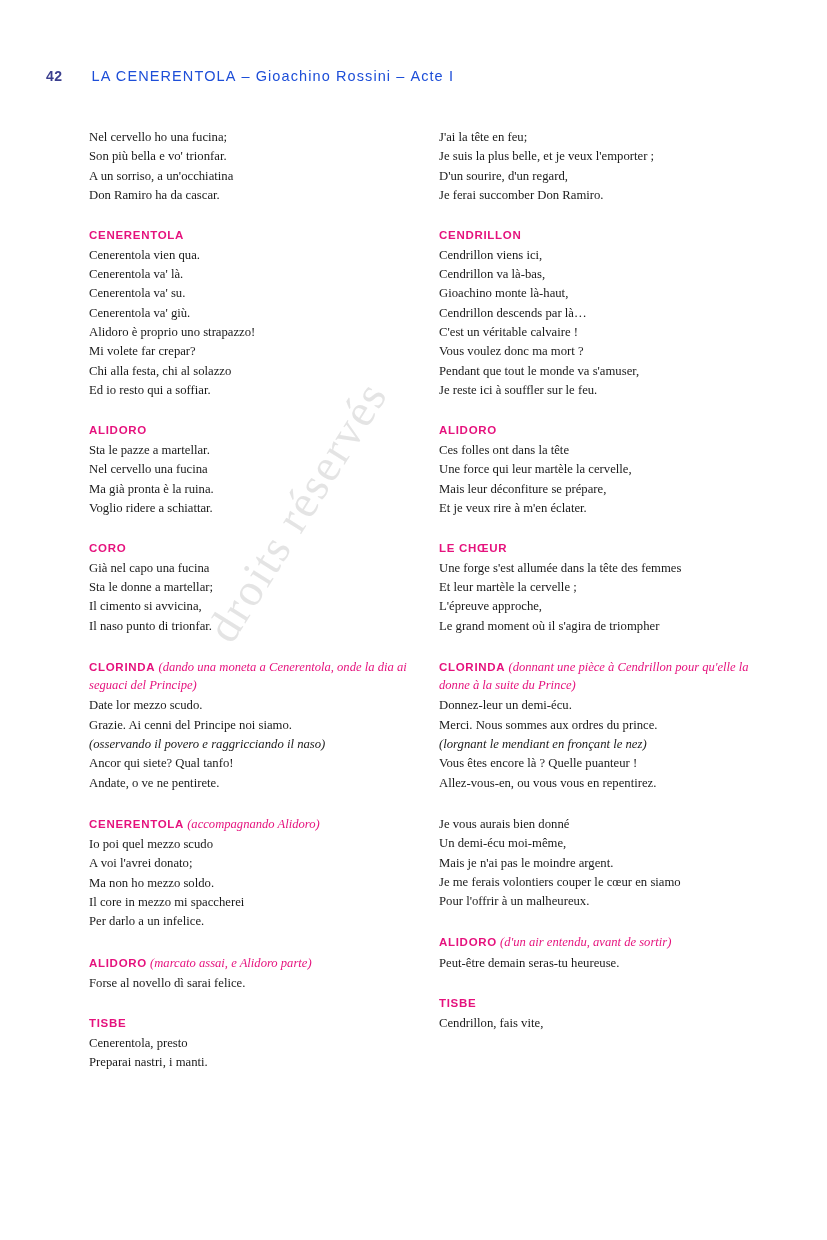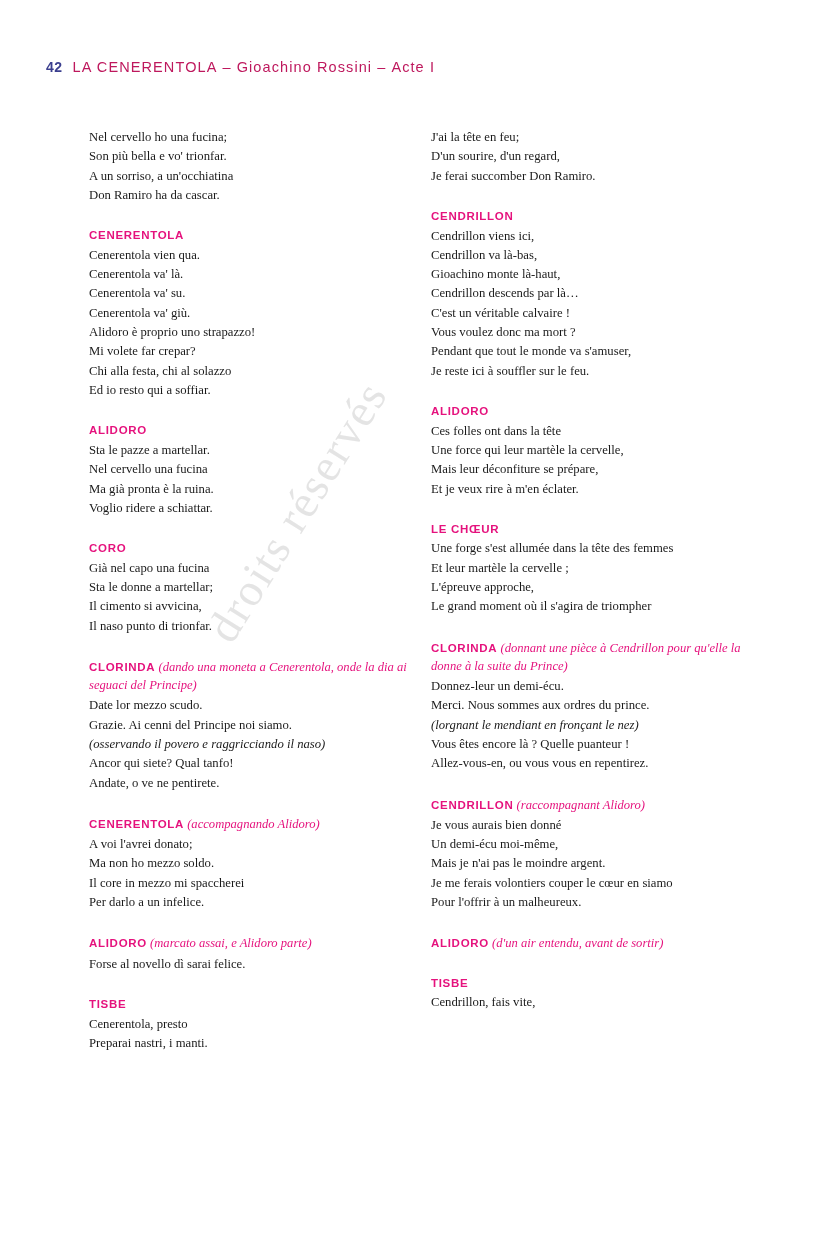--- a/index.html
+++ b/index.html
@@ -12,36 +12,36 @@
     background: #ffffff;
     font-family: "Liberation Serif", serif;
     color: #1a1a1a;
     position: relative;
     overflow: hidden;
   }
 
   
   .page-header {
     position: absolute;
-    top: 59px;
+    top: 68px;
     left: 46px;
     right: 46px;
     display: flex;
     align-items: baseline;
-    gap: 10px;
+    gap: 29px;
     font-family: "Liberation Sans", sans-serif;
   }
   .page-number {
     color: #3b3f8f;
     font-weight: bold;
     font-size: 14px;
     letter-spacing: 0.5px;
   }
   .header-title {
-    color: #be185d;
+    color: #1d4ed8;
     font-size: 14.5px;
     letter-spacing: 1.1px;
   }
   .header-title .sep {
     padding: 0 5px;
   }
 
   
   .watermark {
     position: absolute;
@@ -69,21 +69,21 @@
     left: 0;
     width: 827px;
     display: flex;
     z-index: 2;
   }
   .col {
     width: 334px;
     box-sizing: border-box;
   }
   .col-left { margin-left: 89px; }
-  .col-right { margin-left: 8px; }
+  .col-right { margin-left: 16px; }
 
   .block { margin-bottom: 0; }
   .block + .block { margin-top: 22px; }
 
   .speaker {
     color: #e5127d;
     font-family: "Liberation Sans", sans-serif;
     font-weight: bold;
     font-size: 11.5px;
     letter-spacing: 0.7px;
@@ -155,38 +155,40 @@
       <div class="block">
         <div class="speaker"><span>CLORINDA</span><span class="stage"> (dando una moneta a Cenerentola, onde la dia ai seguaci del Principe)</span></div>
         <div class="line">Date lor mezzo scudo.</div>
         <div class="line">Grazie. Ai cenni del Principe noi siamo.</div>
         <div class="line stage wrap">(osservando il povero e raggricciando il naso)</div>
         <div class="line">Ancor qui siete? Qual tanfo!</div>
         <div class="line">Andate, o ve ne pentirete.</div>
       </div>
       <div class="block">
         <div class="speaker"><span>CENERENTOLA</span><span class="stage"> (accompagnando Alidoro)</span></div>
+        <div class="line">Io poi quel mezzo scudo</div>
         <div class="line">A voi l'avrei donato;</div>
         <div class="line">Ma non ho mezzo soldo.</div>
         <div class="line">Il core in mezzo mi spaccherei</div>
         <div class="line">Per darlo a un infelice.</div>
       </div>
       <div class="block">
         <div class="speaker"><span>ALIDORO</span><span class="stage"> (marcato assai, e Alidoro parte)</span></div>
         <div class="line">Forse al novello dì sarai felice.</div>
       </div>
       <div class="block">
         <div class="speaker"><span>TISBE</span></div>
         <div class="line">Cenerentola, presto</div>
         <div class="line">Preparai nastri, i manti.</div>
       </div>
     </div>
   <div class="col col-right" id="col-right">
       <div class="block">
         <div class="line">J'ai la tête en feu;</div>
+        <div class="line wrap">Je suis la plus belle, et je veux l'emporter ;</div>
         <div class="line">D'un sourire, d'un regard,</div>
         <div class="line">Je ferai succomber Don Ramiro.</div>
       </div>
       <div class="block">
         <div class="speaker"><span>CENDRILLON</span></div>
         <div class="line">Cendrillon viens ici,</div>
         <div class="line">Cendrillon va là-bas,</div>
         <div class="line">Gioachino monte là-haut,</div>
         <div class="line">Cendrillon descends par là…</div>
         <div class="line">C'est un véritable calvaire !</div>
@@ -210,28 +212,28 @@
       </div>
       <div class="block">
         <div class="speaker"><span>CLORINDA</span><span class="stage"> (donnant une pièce à Cendrillon pour qu'elle la donne à la suite du Prince)</span></div>
         <div class="line">Donnez-leur un demi-écu.</div>
         <div class="line">Merci. Nous sommes aux ordres du prince.</div>
         <div class="line stage">(lorgnant le mendiant en fronçant le nez)</div>
         <div class="line">Vous êtes encore là ? Quelle puanteur !</div>
         <div class="line">Allez-vous-en, ou vous vous en repentirez.</div>
       </div>
       <div class="block">
-        <div class="speaker"><span>CENDRILLON</span><span class="stage"> (raccompagnant Alidoro)</span></div>
         <div class="line">Je vous aurais bien donné</div>
         <div class="line">Un demi-écu moi-même,</div>
         <div class="line">Mais je n'ai pas le moindre argent.</div>
         <div class="line wrap">Je me ferais volontiers couper le cœur en siamo</div>
         <div class="line">Pour l'offrir à un malheureux.</div>
       </div>
       <div class="block">
         <div class="speaker"><span>ALIDORO</span><span class="stage"> (d'un air entendu, avant de sortir)</span></div>
+        <div class="line">Peut-être demain seras-tu heureuse.</div>
       </div>
       <div class="block">
         <div class="speaker"><span>TISBE</span></div>
         <div class="line">Cendrillon, fais vite,</div>
       </div>
     </div>
 </div>
 
 </body></html>

